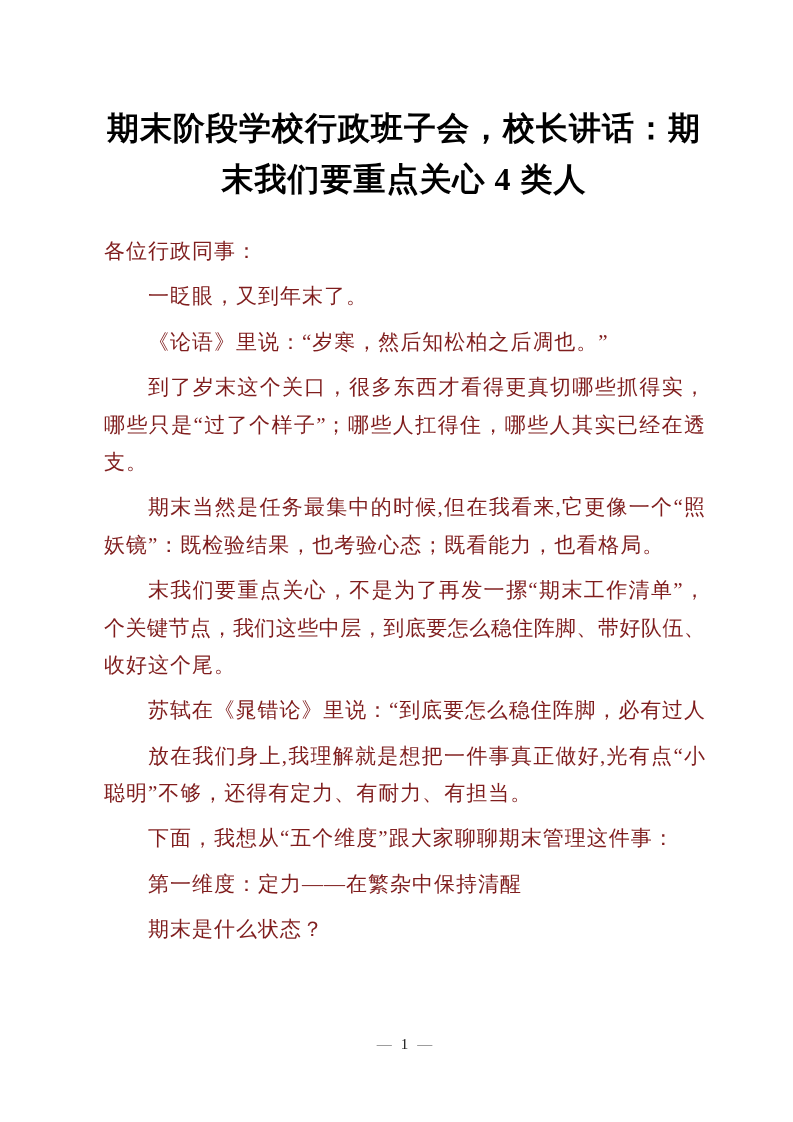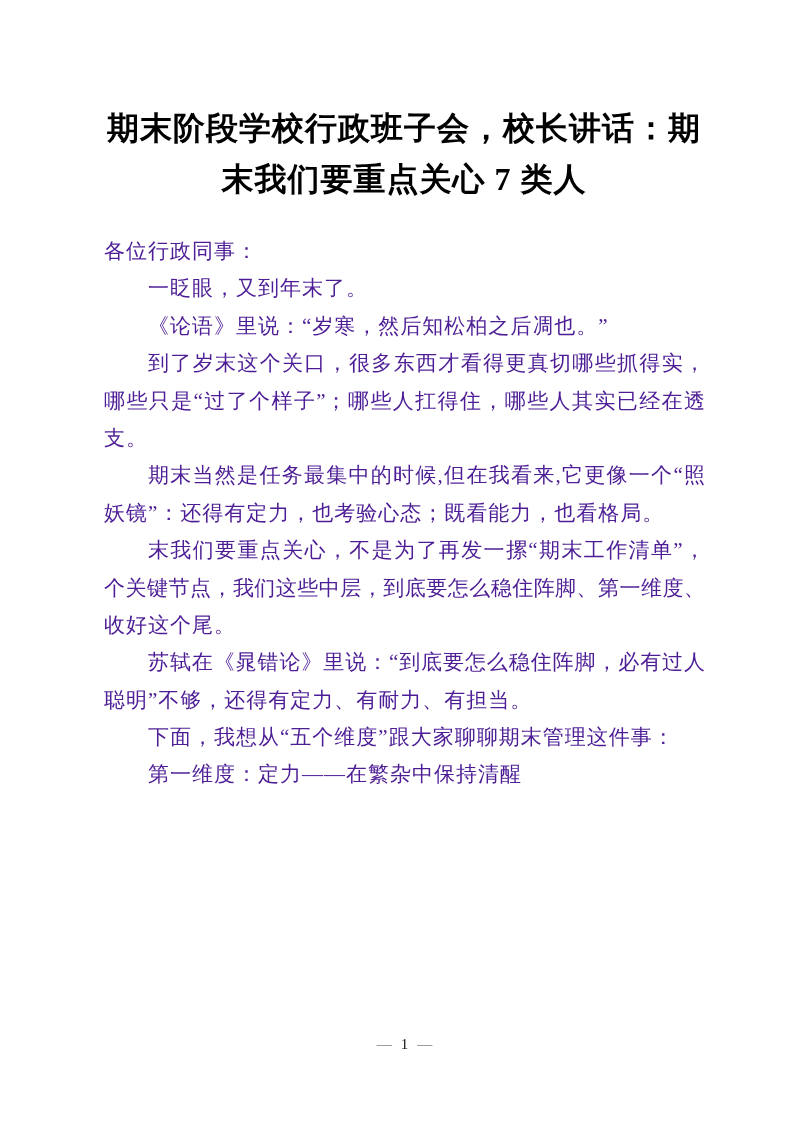--- a/index.html
+++ b/index.html
@@ -29,38 +29,39 @@
   }
   .doc-title .t-line {
     white-space: nowrap;
   }
   .doc-body {
     position: absolute;
     top: 233px;
     left: 104px;
     width: 601px;
     font-size: 21px;
-    color: #4c1d95;
+    color: #7f1d1d;
   }
   .line {
     height: 37.4px;
     line-height: 37.4px;
     overflow: hidden;
     text-align: justify;
     text-align-last: left;
     letter-spacing: 1px;
     white-space: nowrap;
   }
   .line.fill {
     letter-spacing: 0;
     white-space: normal;
     text-align-last: justify;
   }
   .line.indent {
     text-indent: 44px;
+    margin-top: 8px;
   }
   .doc-footer {
     position: absolute;
     top: 1033px;
     left: 104px;
     width: 601px;
     text-align: center;
     font-size: 15px;
     line-height: 22px;
     color: #141414;
@@ -75,38 +76,40 @@
     color: #141414;
   }
 </style>
 </head>
 <body>
 
 <div class="page">
 
   <div class="doc-title">
     <div class="t-line">期末阶段学校行政班子会，校长讲话：期</div>
-    <div class="t-line">末我们要重点关心 7 类人</div>
+    <div class="t-line">末我们要重点关心 4 类人</div>
   </div>
 
   <div class="doc-body">
     <div class="line">各位行政同事：</div>
     <div class="line indent">一眨眼，又到年末了。</div>
     <div class="line indent">《论语》里说：“岁寒，然后知松柏之后凋也。”</div>
     <div class="line indent fill">到了岁末这个关口，很多东西才看得更真切哪些抓得实，</div>
     <div class="line fill">哪些只是“过了个样子”；哪些人扛得住，哪些人其实已经在透</div>
     <div class="line">支。</div>
     <div class="line indent fill">期末当然是任务最集中的时候,但在我看来,它更像一个“照</div>
-    <div class="line">妖镜”：还得有定力，也考验心态；既看能力，也看格局。</div>
+    <div class="line">妖镜”：既检验结果，也考验心态；既看能力，也看格局。</div>
     <div class="line indent fill">末我们要重点关心，不是为了再发一摞“期末工作清单”，</div>
-    <div class="line fill">个关键节点，我们这些中层，到底要怎么稳住阵脚、第一维度、</div>
+    <div class="line fill">个关键节点，我们这些中层，到底要怎么稳住阵脚、带好队伍、</div>
     <div class="line">收好这个尾。</div>
     <div class="line indent fill">苏轼在《晁错论》里说：“到底要怎么稳住阵脚，必有过人</div>
+    <div class="line indent fill">放在我们身上,我理解就是想把一件事真正做好,光有点“小</div>
     <div class="line">聪明”不够，还得有定力、有耐力、有担当。</div>
     <div class="line indent">下面，我想从“五个维度”跟大家聊聊期末管理这件事：</div>
     <div class="line indent">第一维度：定力——在繁杂中保持清醒</div>
+    <div class="line indent">期末是什么状态？</div>
   </div>
 
   <div class="doc-footer">
     <span class="dash">—</span><span class="num">1</span><span class="dash">—</span>
   </div>
 
 </div>
 
 </body></html>

